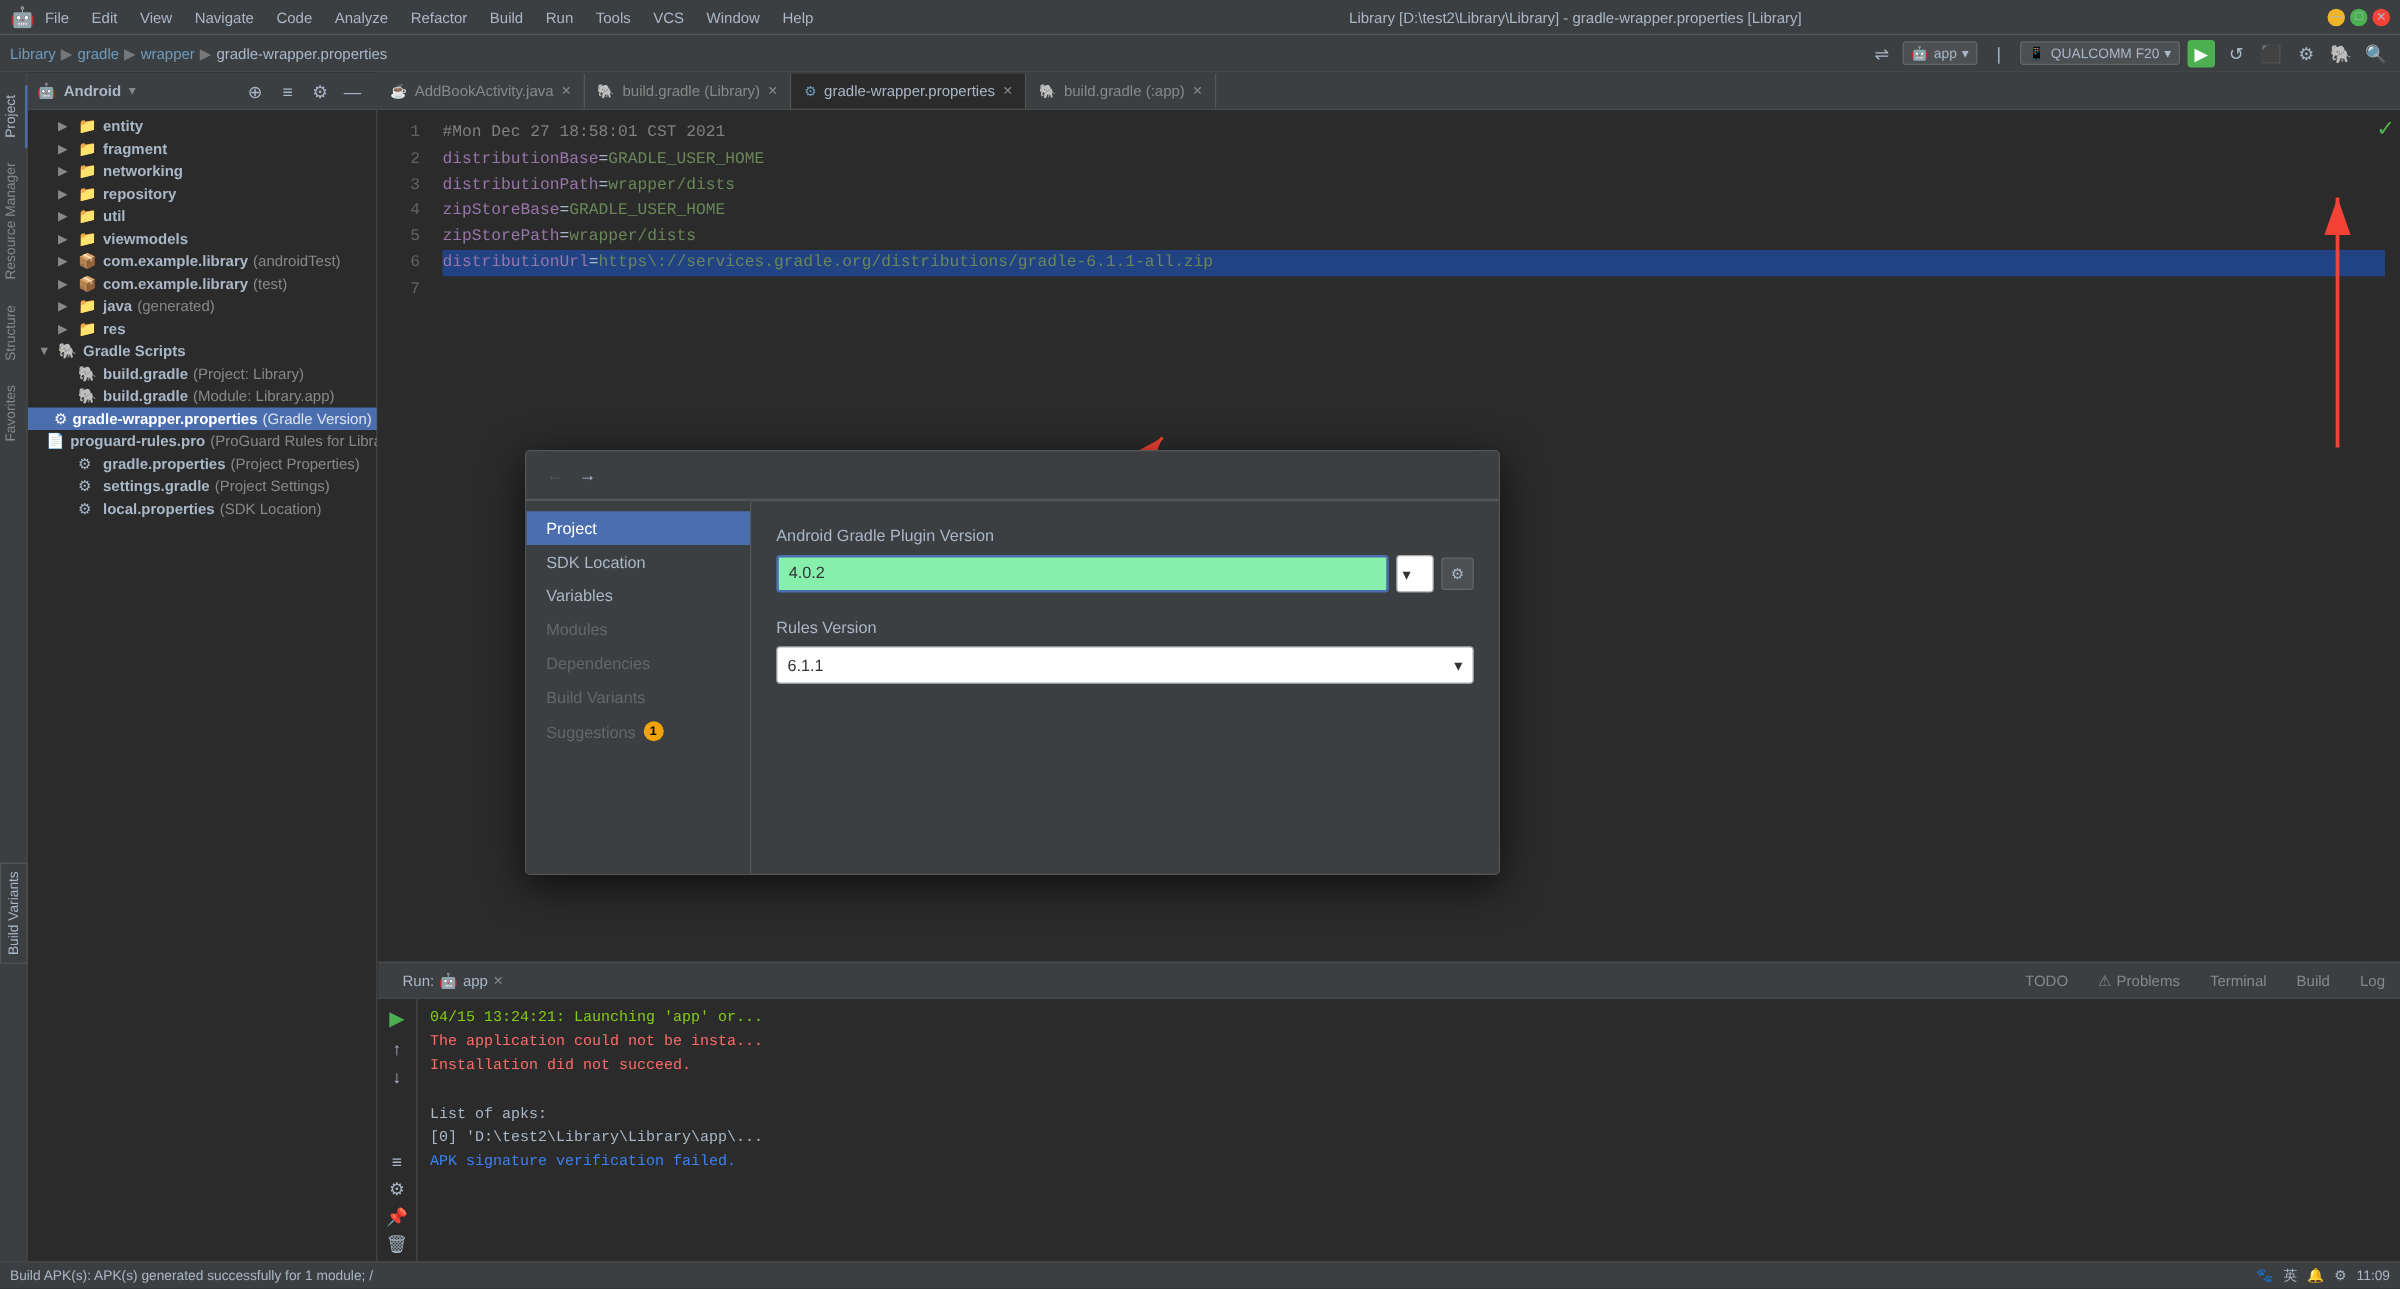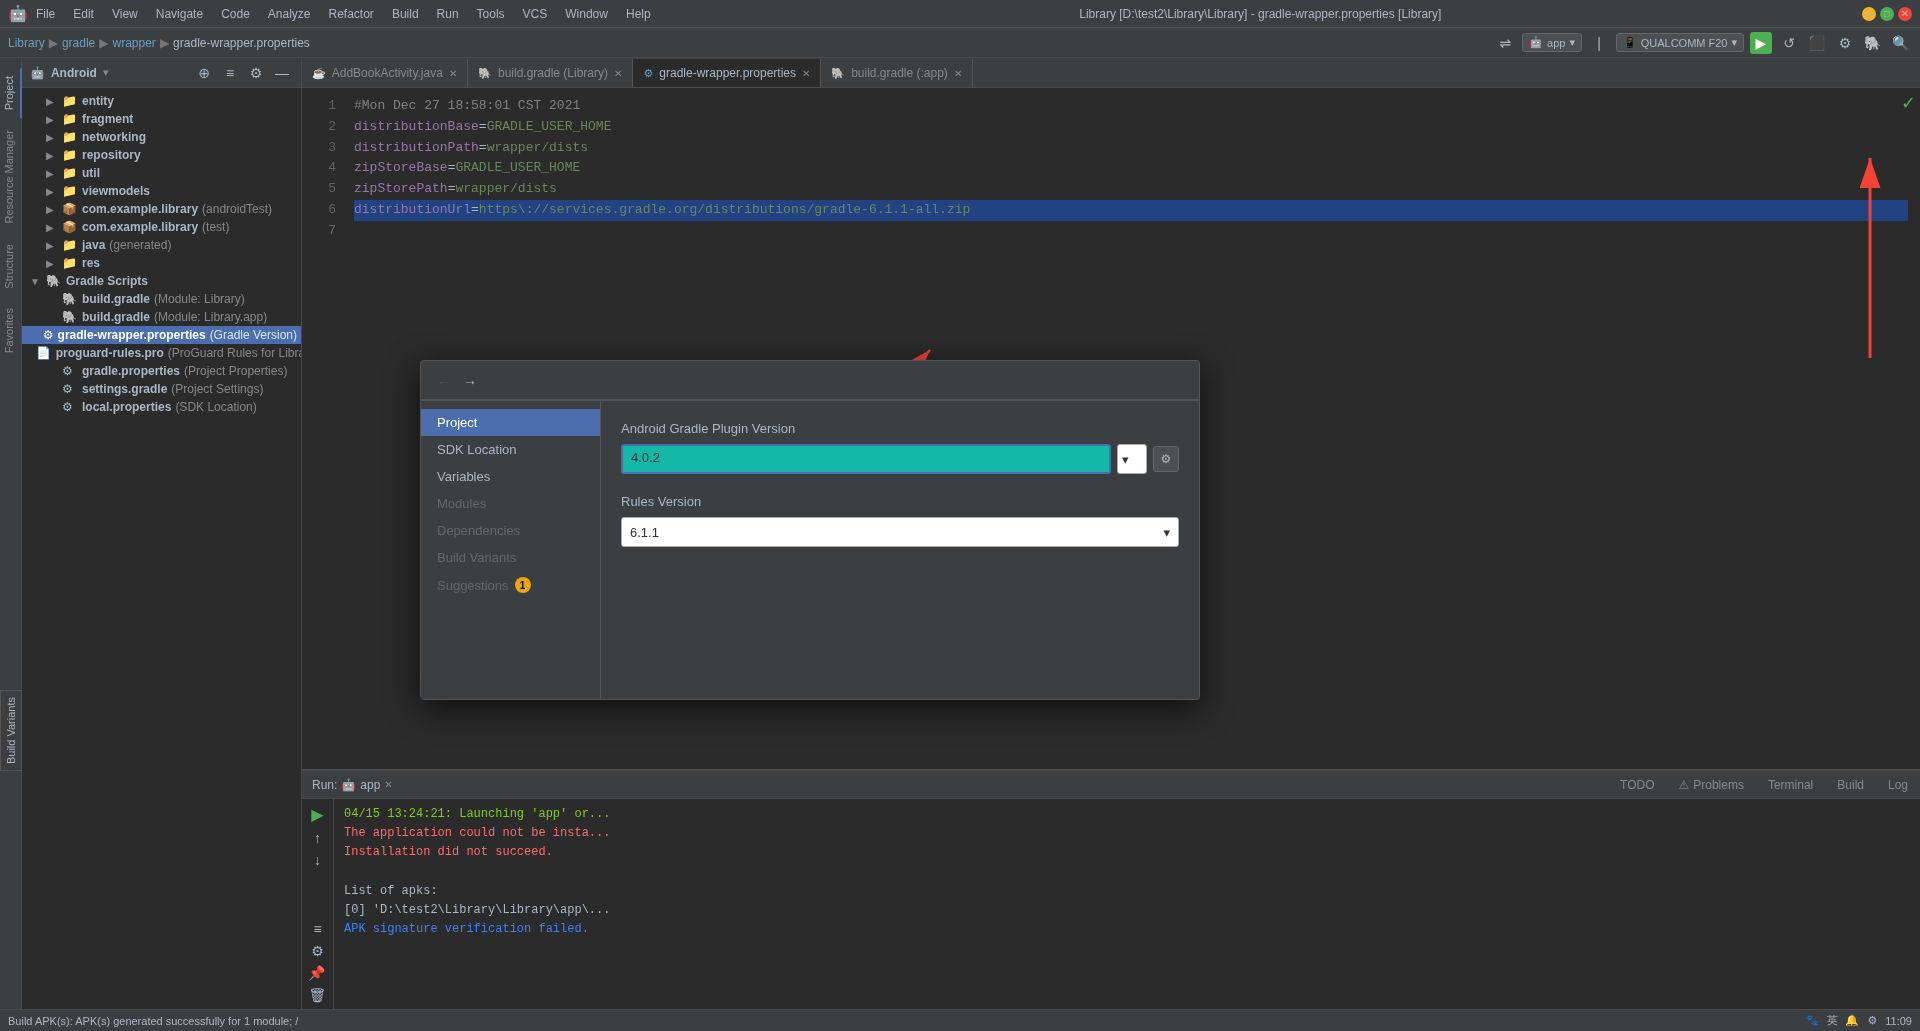--- a/index.html
+++ b/index.html
@@ -64,21 +64,21 @@
     .dialog-title { font-size: 14px; color: #a9b7c6; font-weight: 500; }
     .dialog-body { display: flex; flex: 1; overflow: hidden; }
     .dialog-nav { width: 180px; background: #3c3f41; border-right: 1px solid #555; padding: 8px 0; }
     .dialog-nav-item { padding: 6px 16px; font-size: 13px; cursor: pointer; color: #a9b7c6; }
     .dialog-nav-item.active { background: #4b6eaf; color: white; }
     .dialog-nav-item.disabled { color: #666; }
     .dialog-content { flex: 1; padding: 20px; }
     .dialog-field { margin-bottom: 20px; }
     .dialog-label { font-size: 13px; color: #a9b7c6; margin-bottom: 8px; }
     .dialog-input-row { display: flex; align-items: center; gap: 6px; }
-    .dialog-input { flex: 1; background: #14b8a6; border: 2px solid #4b6eaf; border-radius: 3px; padding: 4px 8px; font-size: 13px; color: #333; height: 30px; }
+    .dialog-input { flex: 1; background: #86efac; border: 2px solid #4b6eaf; border-radius: 3px; padding: 4px 8px; font-size: 13px; color: #333; height: 30px; }
     .dialog-dropdown { flex: 1; background: #fff; border: 1px solid #aaa; border-radius: 3px; padding: 4px 8px; font-size: 13px; color: #333; height: 30px; display: flex; align-items: center; justify-content: space-between; cursor: pointer; }
     .dialog-dropdown-arrow { color: #333; }
     .dialog-btn-icon { width: 26px; height: 26px; background: #4c5052; border: 1px solid #666; border-radius: 3px; display: flex; align-items: center; justify-content: center; cursor: pointer; color: #a9b7c6; }
     .dialog-nav-arrows { display: flex; align-items: center; gap: 4px; padding: 8px 12px; border-bottom: 1px solid #555; }
     .dialog-arrow-btn { width: 22px; height: 22px; display: flex; align-items: center; justify-content: center; cursor: pointer; color: #a9b7c6; font-size: 14px; border-radius: 3px; }
     .dialog-arrow-btn.disabled { color: #555; cursor: default; }
 
     
     ::-webkit-scrollbar { width: 8px; height: 8px; }
     ::-webkit-scrollbar-track { background: #2b2b2b; }
@@ -241,21 +241,21 @@
         <span class="tree-indent" style="width:0px;"></span>
         <span class="tree-arrow">▼</span>
         <span class="tree-icon">🐘</span>
         <span class="tree-label">Gradle Scripts</span>
       </div>
       <div class="tree-item">
         <span class="tree-indent" style="width:16px;"></span>
         <span class="tree-arrow">&nbsp;</span>
         <span class="tree-icon">🐘</span>
         <span class="tree-label">build.gradle </span>
-          <span class="tree-label-gray">(Module: Library)</span>
+          <span class="tree-label-gray">(Project: Library)</span>
       </div>
       <div class="tree-item">
         <span class="tree-indent" style="width:16px;"></span>
         <span class="tree-arrow">&nbsp;</span>
         <span class="tree-icon">🐘</span>
         <span class="tree-label">build.gradle </span>
           <span class="tree-label-gray">(Module: Library.app)</span>
       </div>
       <div class="tree-item selected">
         <span class="tree-indent" style="width:16px;"></span>
@@ -350,21 +350,21 @@
           <marker id="arrowhead-up" markerWidth="10" markerHeight="7" refX="10" refY="3.5" orient="auto">
             <polygon points="0 0, 10 3.5, 0 7" fill="#f44336"></polygon>
           </marker>
         </defs>
         <line x1="30" y1="210" x2="30" y2="10" stroke="#f44336" stroke-width="3" marker-end="url(#arrowhead-up)"></line>
       </svg>
     </div>
 
     <div style="height:240px; background:#2b2b2b; border-top:2px solid #4a4a4a; display:flex; flex-direction:column;">
       <div style="height:28px; background:#3c3f41; display:flex; align-items:center; border-bottom:1px solid #4a4a4a;">
-        <div style="display:flex; align-items:center; padding:0 10px; height:100%; font-size:12px; color:#a9b7c6; gap:4px;">
+        <div style="display:flex; align-items:center; padding:0 20px; height:100%; font-size:12px; color:#a9b7c6; gap:4px;">
           <span>Run:</span>
           <span>🤖</span>
           <span>app</span>
           <span class="tab-close">✕</span>
         </div>
         <div style="display:flex; align-items:center; gap:0; margin-left:auto;">
           <div style="padding:4px 12px; font-size:12px; color:#888; cursor:pointer;">TODO</div>
           <div style="padding:4px 12px; font-size:12px; color:#888; cursor:pointer; display:flex; align-items:center; gap:4px;">
             <span>⚠</span> Problems
           </div>

